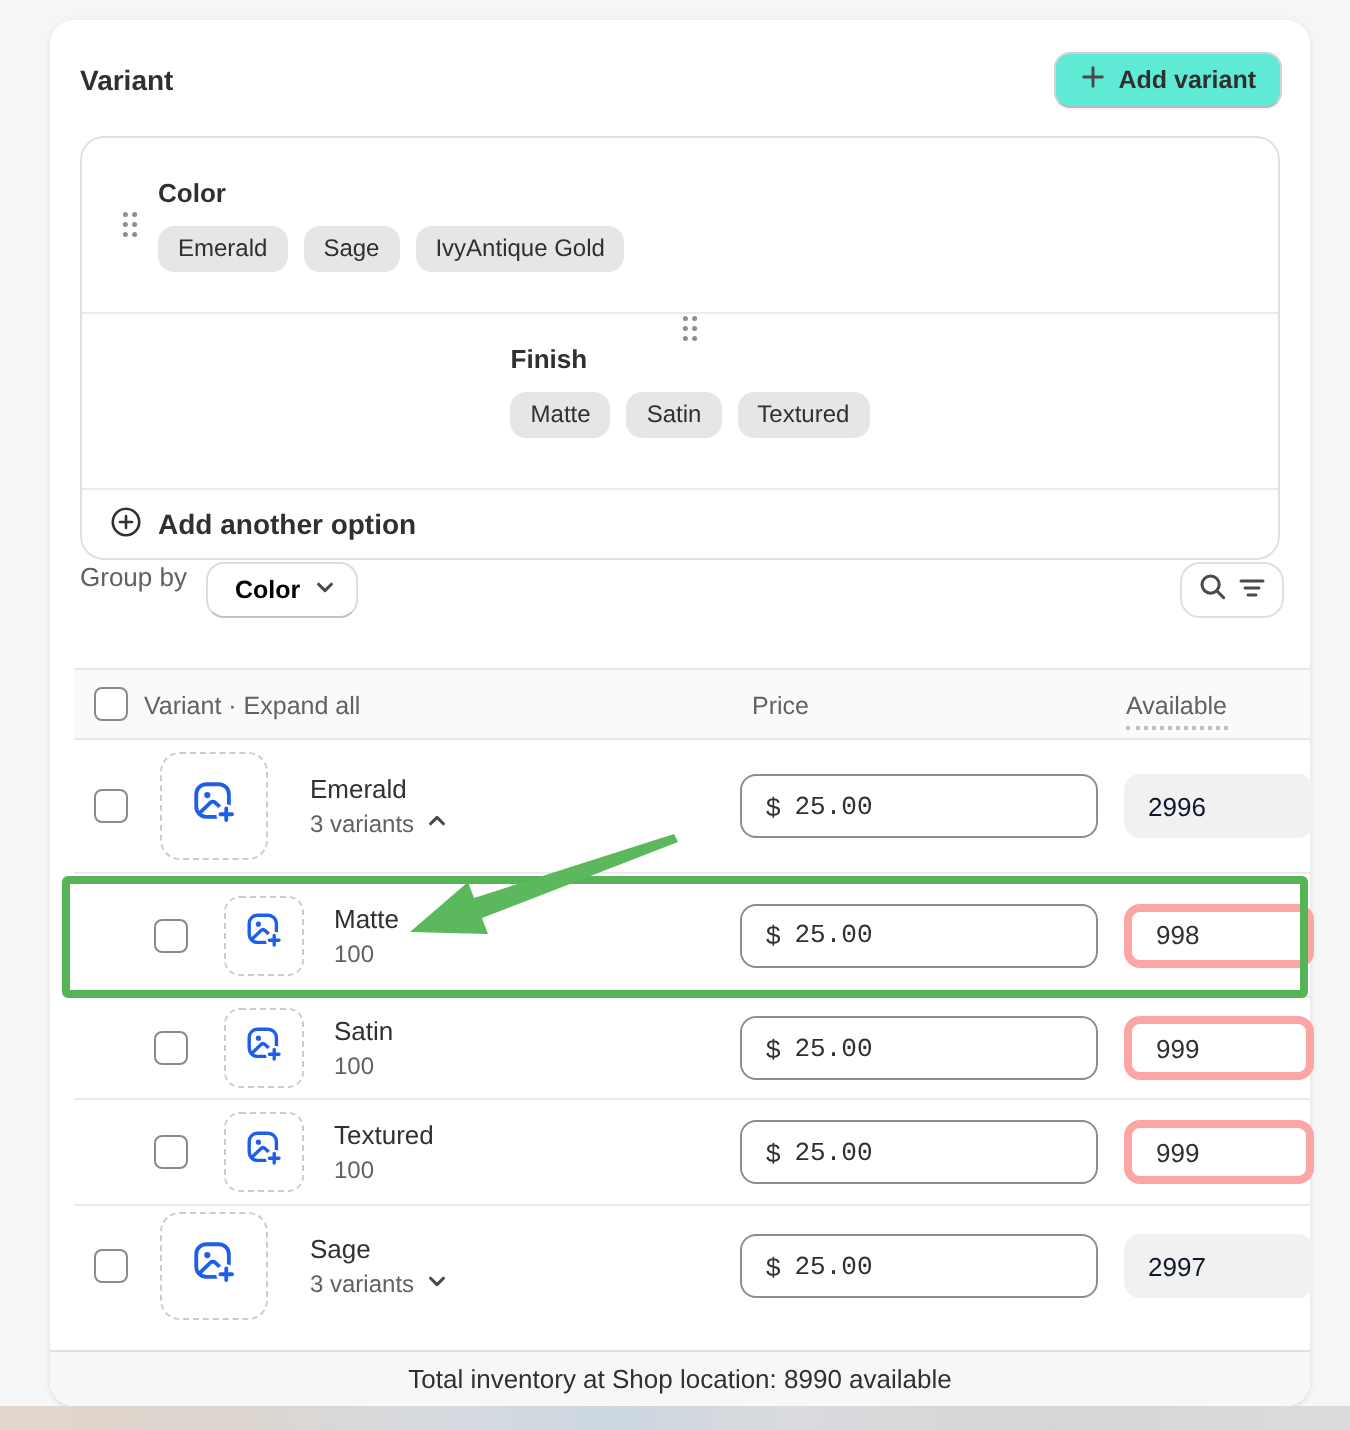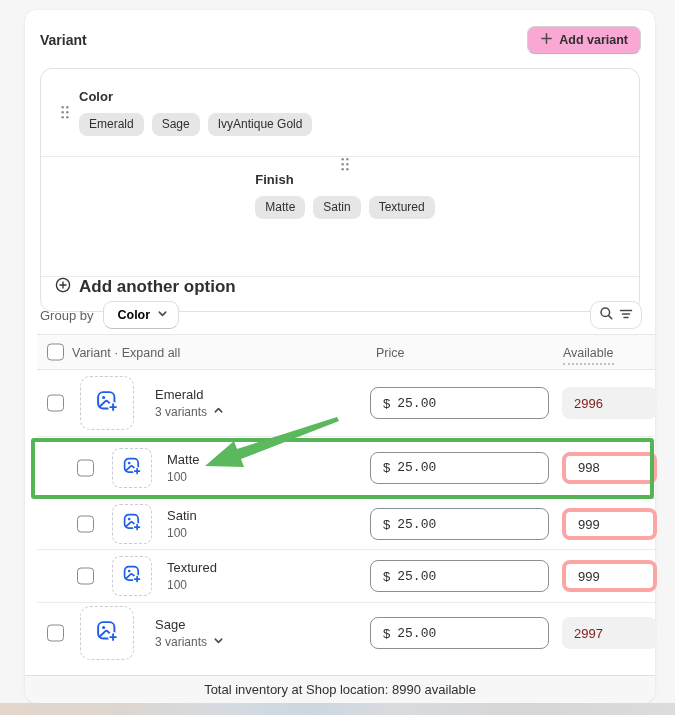--- a/index.html
+++ b/index.html
@@ -16,50 +16,49 @@
     background: #fff; border-radius: 12px;
     box-shadow: 0 1px 2px rgba(0,0,0,.08), 0 0 4px rgba(0,0,0,.04);
   }
   
   .card-header {
     position: absolute; top: 4px; left: 15px; right: 14px; height: 52px;
     display: flex; align-items: center; justify-content: space-between;
   }
   .page-title { font-size: 14px; font-weight: bold; }
   .btn {
-    display: inline-flex; align-items: center; gap: 6px; background: #f9a8d4;
+    display: inline-flex; align-items: center; gap: 6px; background: #5eead4;
     border: 1px solid #d2d2d2; border-bottom-color: #b8b8b8; border-radius: 8px;
     height: 28px; padding: 0 12px; font-size: 12.5px; font-weight: bold; color: #302f2f;
     cursor: pointer; box-shadow: 0 1px 0 rgba(0,0,0,.03);
   }
   
   .options-box {
     position: absolute; top: 58px; left: 15px; right: 15px;
     border: 1px solid #e1e1e1; border-radius: 12px; background: #fff;
   }
   .option-row { display: flex; align-items: center; padding-left: 10px; }
   .option-row.h87 { height: 87px; }
   .option-row.h88 { height: 88px; border-top: 1px solid #ebebeb; flex-direction: column; }
   .drag-handle { width: 28px; display: flex; justify-content: center; cursor: grab; }
   .option-name { font-size: 13px; font-weight: bold; margin-bottom: 9px; }
   .tags { display: flex; gap: 8px; }
   .tag {
     background: #e6e6e6; border-radius: 8px; padding: 5px 10px;
     font-size: 12px; color: #303030; line-height: 1.1;
   }
   .add-option-row {
-    height: 35px; border-top: 1px solid #ebebeb; display: flex; 
-    gap: 8px; padding-left: 14px; font-size: 17px; font-weight: bold; cursor: pointer;
+    height: 35px; border-top: 1px solid #ebebeb; display: flex; align-items: center;
+    gap: 8px; padding-left: 14px; font-size: 14px; font-weight: bold; cursor: pointer;
     border-radius: 0 0 12px 12px;
-    margin-top: 32px;
   }
   
   .groupby-row {
-    position: absolute; top: 291px; left: 15px; right: 13px; height: 28px;
-    display: flex; align-items: center;
+    position: absolute; top: 271px; left: 15px; right: 13px; height: 28px;
+    display: flex; 
   }
   .groupby-label { font-size: 13px; color: #616161; }
   .select-btn {
     margin-left: 10px; height: 28px; border: 1px solid #dcdcdc; border-bottom-color: #c2c2c2;
     border-radius: 9px; padding: 0 10px 0 13px; display: inline-flex; align-items: center;
     gap: 7px; font-size: 12.5px; font-weight: bold; background: #fff; cursor: pointer;
   }
   .search-btn {
     margin-left: auto; width: 52px; height: 28px; border: 1px solid #e0e0e0;
     border-radius: 10px; background: #fff; display: flex; align-items: center;
@@ -101,21 +100,21 @@
   .price-box .cur { font-size: 13px; }
   .price-box input {
     border: none; outline: none; flex: 1; width: 100%; font-size: 13px;
     color: #303030; font-family: Liberation Mono, monospace; background: transparent;
   }
   .avail-input {
     left: 525px; width: 95px; height: 32px; border: 4px solid #fca5a5; border-radius: 8px;
     padding: 0 12px; font-size: 13px; color: #303030; font-family: inherit; outline: none;
     background: #fff;
   }
-  .avail-input.disabled { border: none; background: #f1f1f1; color: #7f1d1d; }
+  .avail-input.disabled { border: none; background: #f1f1f1; color: #0f172a; }
   
   .tfoot {
     position: absolute; left: 0; right: 0; bottom: 0; height: 28px; background: #f7f7f7;
     border-top: 1px solid #e0e0e0; border-radius: 0 0 12px 12px;
     display: flex; align-items: center; justify-content: center; font-size: 13px;
   }
   
   .highlight-box {
     position: absolute; left: 6px; top: 428px; width: 623px; height: 61px;
     border: 4px solid #55b455; border-radius: 3px; z-index: 5; pointer-events: none;

